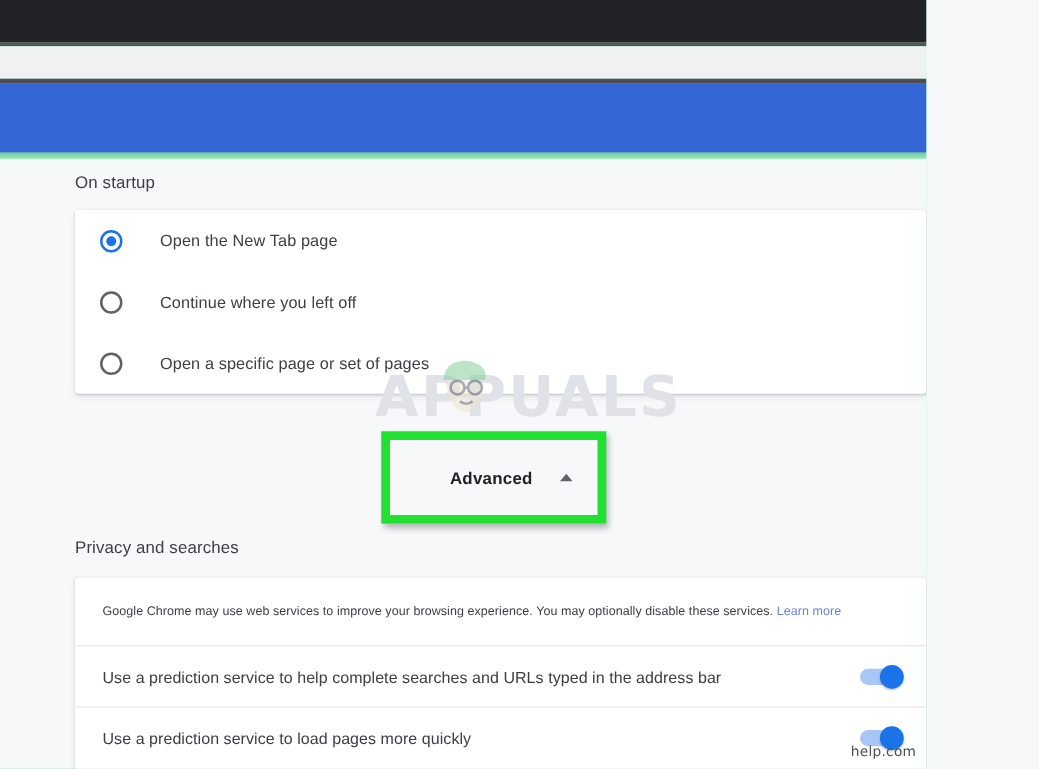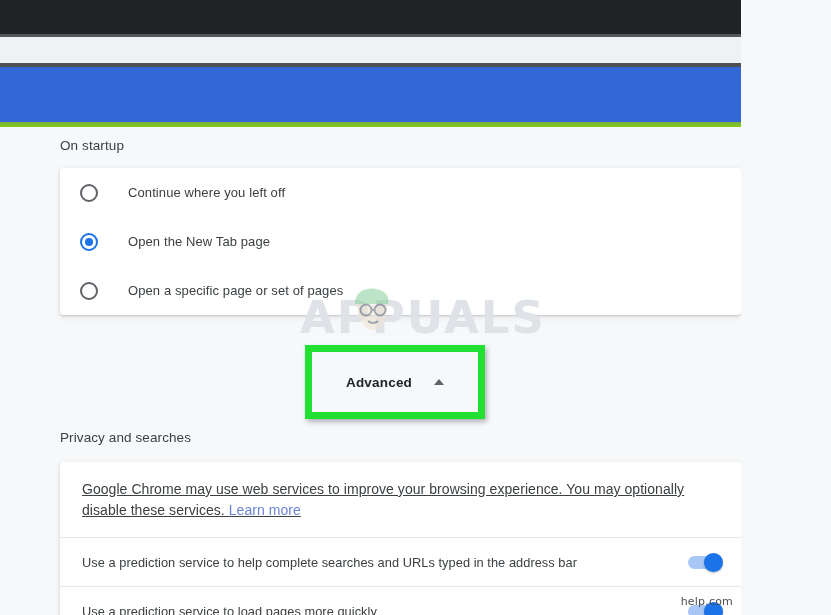--- a/index.html
+++ b/index.html
@@ -12,21 +12,21 @@
     overflow: hidden;
     background: #f7f8fa;
     font-family: "Liberation Sans", sans-serif;
     -webkit-font-smoothing: antialiased;
   }
   .screen {
     position: relative;
     width: 741px;
     height: 615px;
     overflow: hidden;
-    background: #84cc16;
+    background: #86efac;
   }
 
   
   .top-dark-bar {
     position: absolute;
     left: 0; top: 0;
     width: 831px; height: 34px;
     background: #212226;
   }
   .chrome-divider-1 {
@@ -155,21 +155,21 @@
     position: absolute;
     left: 305px; top: 218px;
     width: 180px; height: 74px;
     border: 7px solid #22e032;
     box-sizing: border-box;
     background: transparent;
     box-shadow: 2px 3px 5px rgba(0,0,0,.28);
   }
   .advanced-button {
     position: absolute;
-    left: 312px; top: 225px;
+    left: 326px; top: 225px;
     width: 166px; height: 60px;
     background: #f7f8fa;
     display: flex;
     align-items: center;
     justify-content: center;
     box-sizing: border-box;
   }
   .advanced-label {
     font-size: 13.5px;
     font-weight: bold;
@@ -180,25 +180,24 @@
     margin-left: 22px;
     width: 0; height: 0;
     border-left: 5px solid transparent;
     border-right: 5px solid transparent;
     border-bottom: 6px solid #5f6368;
   }
 
   
   .privacy-desc {
     padding: 17px 22px 16px 22px;
-    font-size: 14px;
+    font-size: 10px;
     color: #3c4043;
     line-height: 21px;
     letter-spacing: .05px;
-    text-decoration: underline;
   }
   .learn-more {
     color: #6b83d6;
     text-decoration: none;
   }
   .row-divider {
     height: 1px;
     background: #e7e8ea;
     margin: 0;
   }
@@ -283,26 +282,26 @@
     </div>
   </div>
   <div class="header-shadow"></div>
 
   <div class="page">
 
     <div class="section-title" id="startup-title">On startup</div>
 
     <div class="card" id="startup-card">
       <div class="radio-row">
+        <span class="radio on"></span>
+        <span class="radio-label">Open the New Tab page</span>
+      </div>
+      <div class="radio-row">
         <span class="radio off"></span>
         <span class="radio-label">Continue where you left off</span>
-      </div>
-      <div class="radio-row">
-        <span class="radio on"></span>
-        <span class="radio-label">Open the New Tab page</span>
       </div>
       <div class="radio-row">
         <span class="radio off"></span>
         <span class="radio-label">Open a specific page or set of pages</span>
       </div>
     </div>
 
     <div class="appuals-watermark">
       <div class="wm-text">APPUALS</div>
       <svg class="wm-mascot" viewBox="0 0 54 52">

